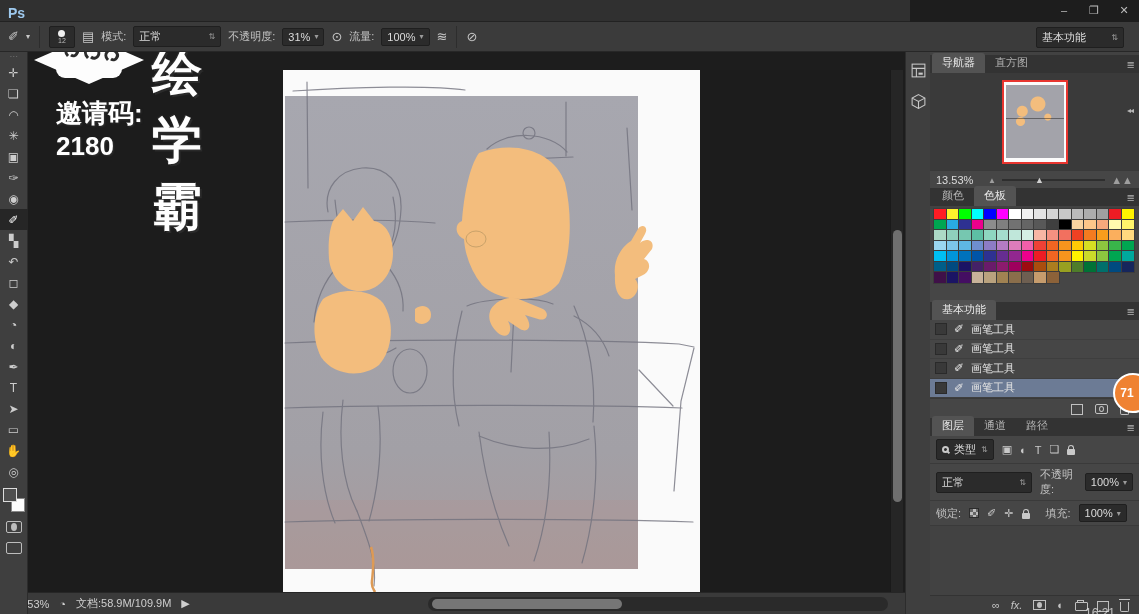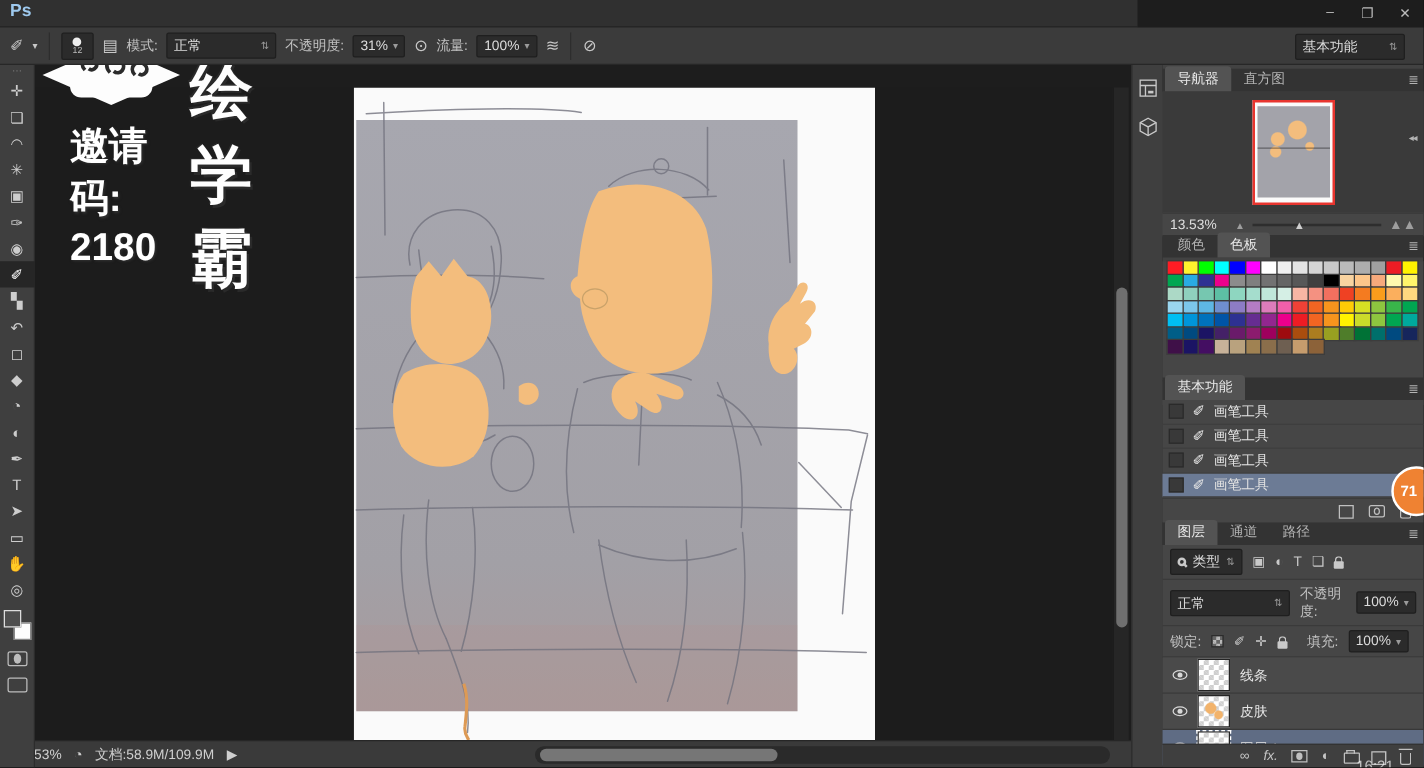--- a/index.html
+++ b/index.html
@@ -1,21 +1,21 @@
 <!DOCTYPE html>
 <html style="--skin: #f3bd7d; --history_selection: #6c7b95; --layer_selection: #5f6c84; --badge_orange: #ef8232; --navigator_view_border: #e8352f;"><head>
 <meta charset="utf-8">
 <style>
   *{margin:0;padding:0;box-sizing:border-box}
   html,body{background:#111}
   body{font-family:"Liberation Sans","DejaVu Sans",sans-serif;-webkit-font-smoothing:antialiased}
   #root{position:relative;width:1139px;height:614px;background:#1d1d1d;overflow:hidden;color:#cfcfcf;font-size:12px}
   .abs{position:absolute}
   
-  #menubar{left:0;top:0;width:910px;height:22px;background:#303030;border-bottom:1px solid #222;display:flex;align-items:flex-start;gap:2px;padding-left:6px;z-index:30}
+  #menubar{left:0;top:0;width:910px;height:22px;background:#303030;border-bottom:1px solid #222;display:flex;align-items:flex-end;gap:2px;padding-left:6px;z-index:30}
   #pslogo{color:#9ec9ee;font-weight:bold;font-size:14px;padding:0 10px 0 2px}
   .mi{padding:3px 9px;color:#d2d2d2;font-size:12px}
   #winctl{right:0;top:0;height:20px;display:flex;z-index:40}
   .wbtn{width:30px;height:20px;display:flex;align-items:center;justify-content:center;color:#bbb;font-size:11px}
   #optionsbar{left:0;top:22px;width:1139px;height:30px;background:#3b3b3b;border-bottom:1px solid #272727;display:flex;align-items:center;gap:7px;padding-left:8px;z-index:30}
   .osep{width:1px;height:22px;background:#2d2d2d;margin:0 2px}
   .olabel{color:#c2c2c2;font-size:11px}
   .fld{background:#2b2b2b;border:1px solid #1f1f1f;color:#dcdcdc;font-size:11px;padding:2px 5px;border-radius:2px;display:flex;align-items:center;gap:4px}
   .fld .ar{font-size:8px;color:#9a9a9a}
   .ddown{min-width:88px;justify-content:space-between}
@@ -39,21 +39,21 @@
   #fgsw{position:absolute;left:0;top:0;width:14px;height:14px;background:#4e4e4e;border:1px solid #ddd;z-index:2}
   #bgsw{position:absolute;right:0;bottom:0;width:14px;height:14px;background:#fdfdfd;border:1px solid #888}
   .toolmini{width:16px;height:12px;border:1px solid #bdbdbd;border-radius:2px;margin-top:9px;position:relative}
   .toolmini.mask:after{content:"";position:absolute;inset:1px 4px;background:#bdbdbd;border-radius:50%}
   
   #canvasarea{left:28px;top:70px;width:862px;height:522px;background:#1c1c1c}
   #paper{left:283px;top:70px;width:417px;height:522px;z-index:2}
   
   #wm{left:30px;top:34px;z-index:25;pointer-events:none}
   #wmbrand{position:absolute;left:122px;top:6px;font-size:50px;font-weight:bold;color:#fefefe;text-shadow:2px 2px 0 #2a2a2a,-1px -1px 0 #2a2a2a;letter-spacing:4px}
-  #wminvite{position:absolute;left:26px;top:62px;font-size:31px;font-weight:bold;color:#fff;text-shadow:1px 1px 2px #333}
+  #wminvite{position:absolute;left:26px;top:62px;font-size:26px;font-weight:bold;color:#fff;text-shadow:1px 1px 2px #333}
   
   #vscroll{left:890px;top:70px;width:13px;height:522px;background:#262626;border-left:1px solid #1a1a1a;z-index:4}
   #vthumb{position:absolute;left:2px;top:160px;width:9px;height:272px;background:#6f6f6f;border-radius:5px}
   #statusbar{left:0;top:592px;width:905px;height:22px;background:#3a3a3a;border-top:1px solid #262626;display:flex;align-items:center;gap:10px;padding-left:12px;z-index:10}
   #statusbar .stxt{font-size:11px;color:#cfcfcf}
   #hscroll{position:absolute;left:428px;top:4px;width:460px;height:14px;background:#2a2a2a;border-radius:7px}
   #hthumb{position:absolute;left:4px;top:2px;width:190px;height:10px;background:#767676;border-radius:5px}
   
   #dockstrip{left:905px;top:52px;width:25px;height:562px;background:#3f3f3f;border-left:1px solid #2c2c2c;display:flex;flex-direction:column;align-items:center;padding-top:10px;gap:14px;z-index:12}
   #dock{left:930px;top:52px;width:209px;height:562px;background:#424242;z-index:12}
@@ -572,38 +572,20 @@
         <span class="ichk"></span>
         <span class="ficon">✐</span>
         <span class="ficon">✛</span>
         <span class="ilock"></span>
         <span class="olabel" style="margin-left:8px">填充:</span>
         <div class="fld">
           <span>100%</span>
           <span class="ar">▾</span>
         </div>
       </div>
-      <div>
-
-      <div class="lrow">
-          <span class="leye"></span>
-          <span class="thumb checker"></span>
-          <span class="lname">线条</span>
-        </div>
-          <div class="lrow">
-          <span class="leye"></span>
-          <span class="thumb skin"></span>
-          <span class="lname">皮肤</span>
-        </div>
-          <div class="lrow on">
-          <span class="leye"></span>
-          <span class="thumb checker"></span>
-          <span class="lname">图层 1</span>
-        </div>
-        </div>
     </div>
     <div id="layersfoot">
       <span class="lfic">∞</span>
       <span class="lfic" style="font-style:italic">fx.</span>
       <span class="imaskic"></span>
       <span class="lfic">◐</span>
       <span class="ifold"></span>
       <span class="inew"></span>
       <span class="itrash"></span>
     </div>

